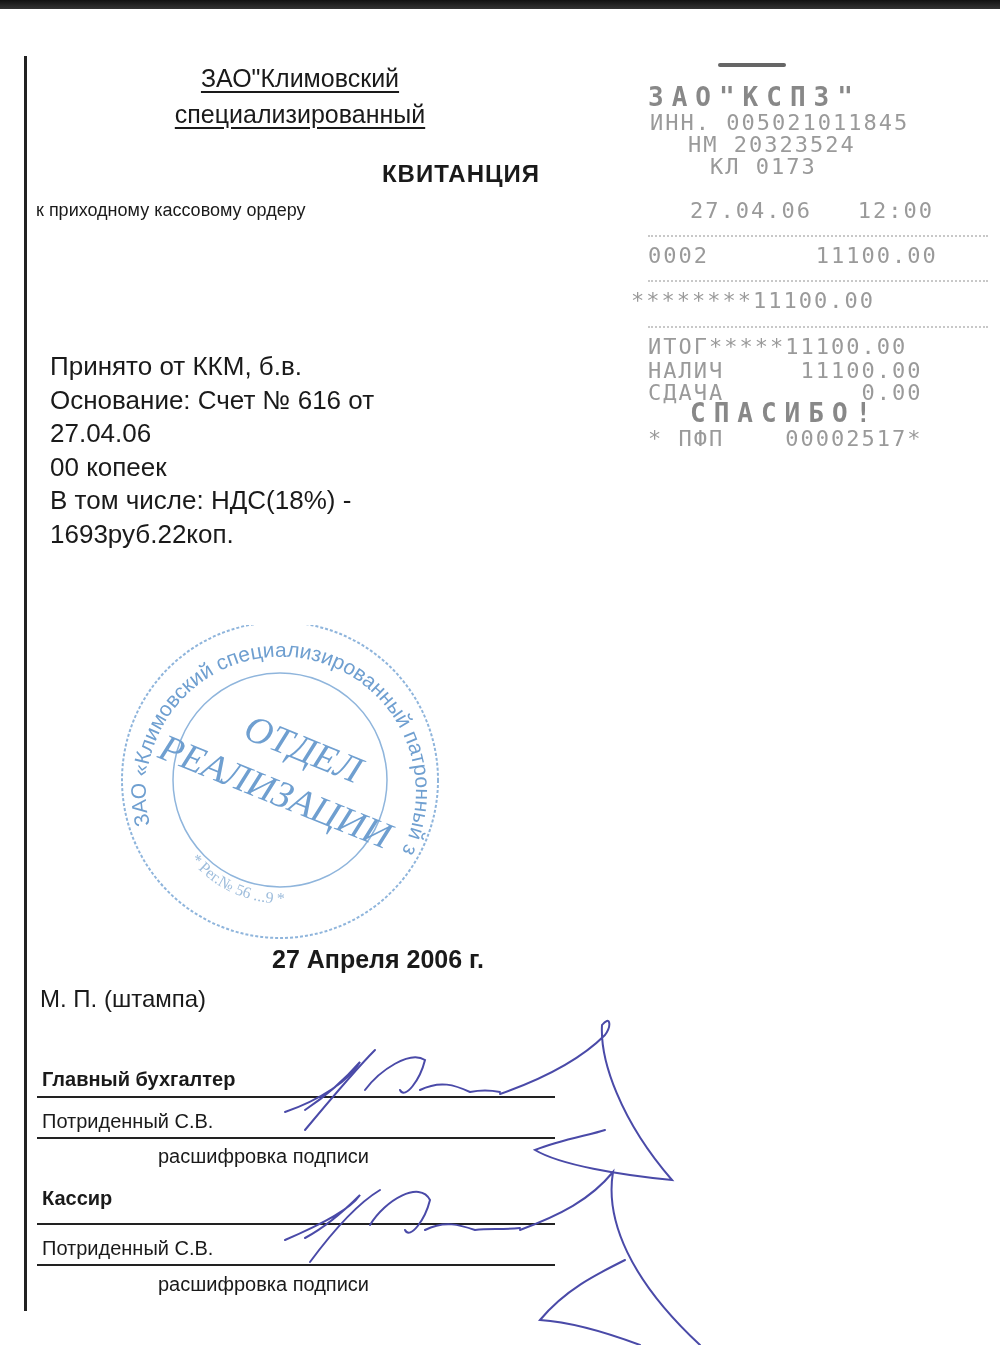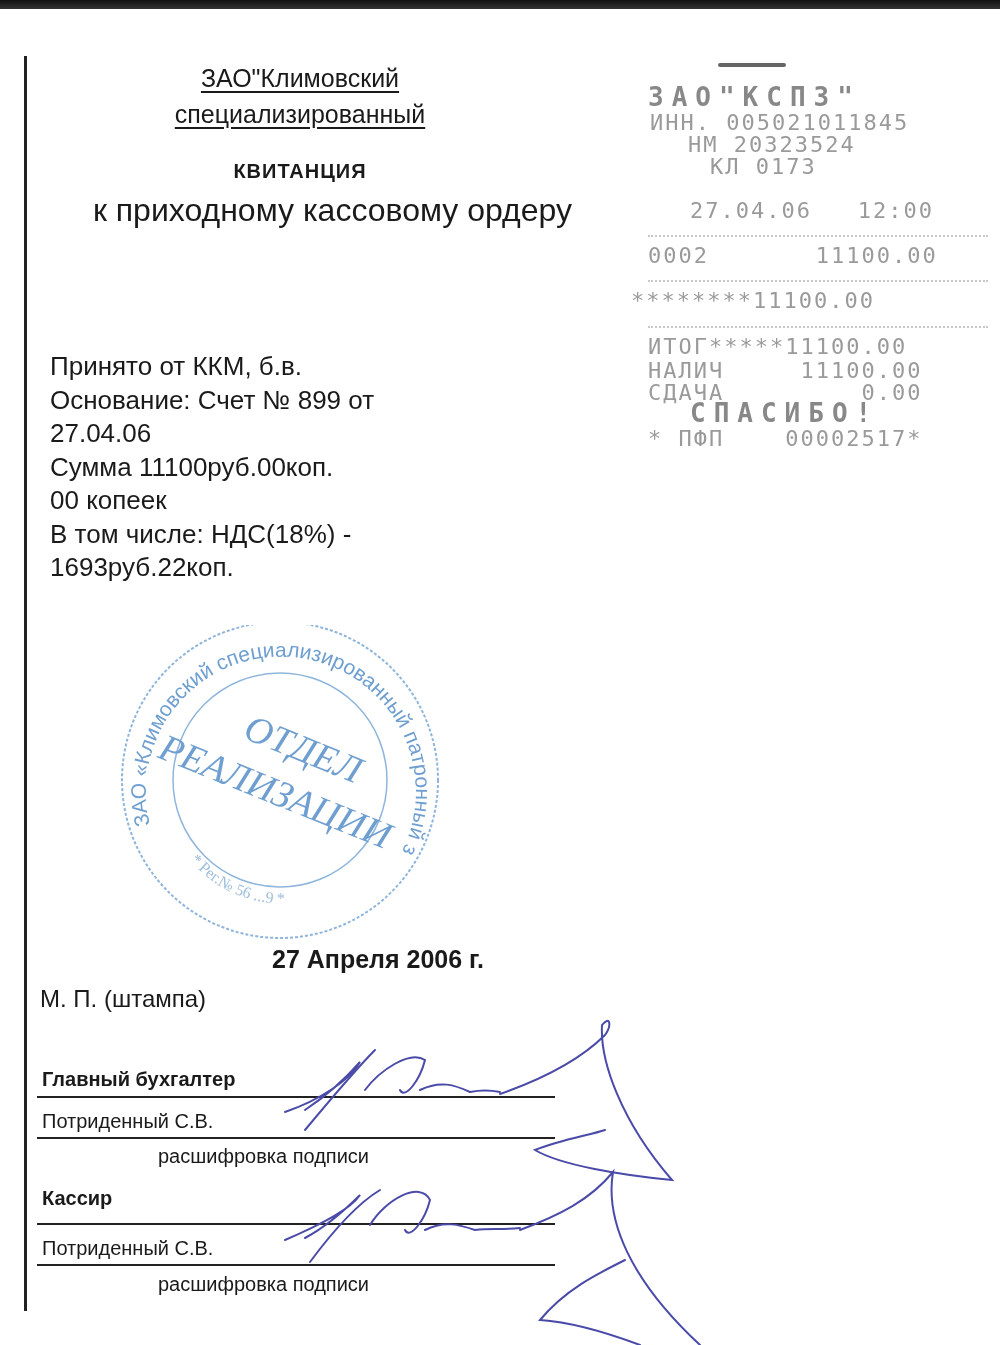--- a/index.html
+++ b/index.html
@@ -6,22 +6,22 @@
   body {
     width: 1000px; height: 1345px; position: relative; overflow: hidden;
     background: #ffffff; font-family: "Liberation Sans", sans-serif; color: #1a1a1a;
   }
   .topbar { position: absolute; left: 0; top: 0; width: 1000px; height: 9px;
     background: linear-gradient(#111, #333); }
   .leftrule { position: absolute; left: 24px; top: 56px; width: 3px; height: 1255px; background: #222; }
   .abs { position: absolute; }
   .company { left: 60px; width: 480px; text-align: center; font-size: 25px; line-height: 33px; }
   .company span { text-decoration: underline; text-underline-offset: 4px; }
-  .doc-title { left: 60px; width: 480px; top: 160px; text-align: center; font-weight: bold; font-size: 20px; letter-spacing: 1px; }
-  .subtitle { left: 52px; width: 520px; top: 193px; text-align: right; font-size: 32px; line-height: 34px; }
+  .doc-title { left: 60px; width: 480px; top: 160px; text-align: right; font-weight: bold; font-size: 24px; letter-spacing: 1px; }
+  .subtitle { left: 36px; width: 520px; top: 193px; text-align: left; font-size: 18px; line-height: 34px; }
   .body-text { left: 50px; top: 350px; font-size: 26px; line-height: 33.5px; }
   .stamp { left: 110px; top: 625px; width: 340px; height: 330px; }
   .date-bold { left: 272px; top: 945px; font-weight: bold; font-size: 25px; }
   .mp { left: 40px; top: 985px; font-weight: normal; font-size: 24px; }
   .sig-label-bold { font-weight: bold; font-size: 20px; }
   .sig-name { font-size: 20px; }
   .sig-caption { font-size: 20px; }
   .hline { position: absolute; height: 2px; background: #222; }
   .receipt { position: absolute; left: 590px; top: 60px; width: 400px; font-family: "DejaVu Sans Mono", monospace;
     color: #9a9a9a; font-size: 22px; letter-spacing: 2px; }
@@ -39,23 +39,22 @@
 
 <div class="abs company" style="top:62px"><span>ЗАО"Климовский</span></div>
 <div class="abs company" style="top:98px"><span>специализированный</span></div>
 <div class="abs doc-title">КВИТАНЦИЯ</div>
 <div class="abs subtitle">
   <div>к приходному кассовому ордеру</div>
 </div>
 
 <div class="abs body-text">
   <div>Принято от ККМ, б.в.</div>
-  <div>Основание: Счет № 899 от</div>
+  <div>Основание: Счет № 616 от</div>
   <div>27.04.06</div>
-  <div>Сумма 11100руб.00коп.</div>
   <div>00 копеек</div>
   <div>В том числе: НДС(18%) -</div>
   <div>1693руб.22коп.</div>
 </div>
 
 <div class="abs stamp">
   <svg width="340" height="330" viewBox="0 0 340 330">
     <defs>
       <path id="arcTop" d="M 40 200 A 135 135 0 1 1 290 230"></path>
       <path id="arcBot" d="M 80 235 A 120 120 0 0 0 250 250"></path>

